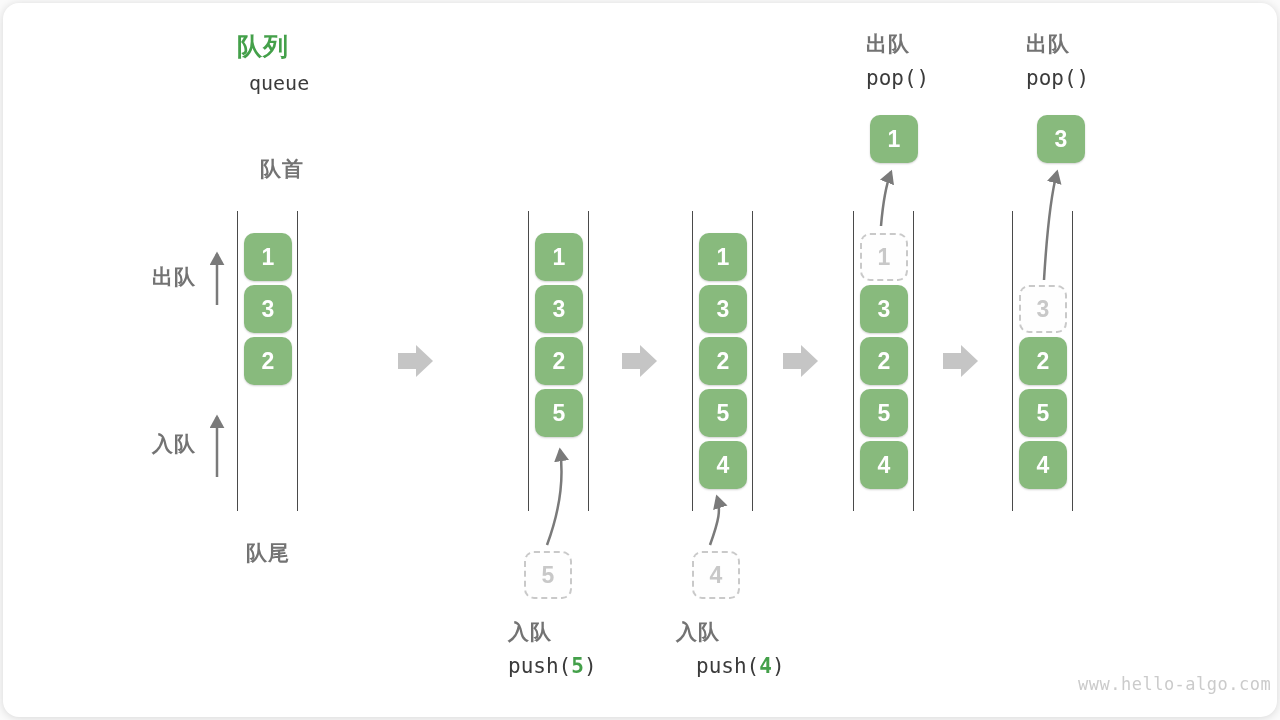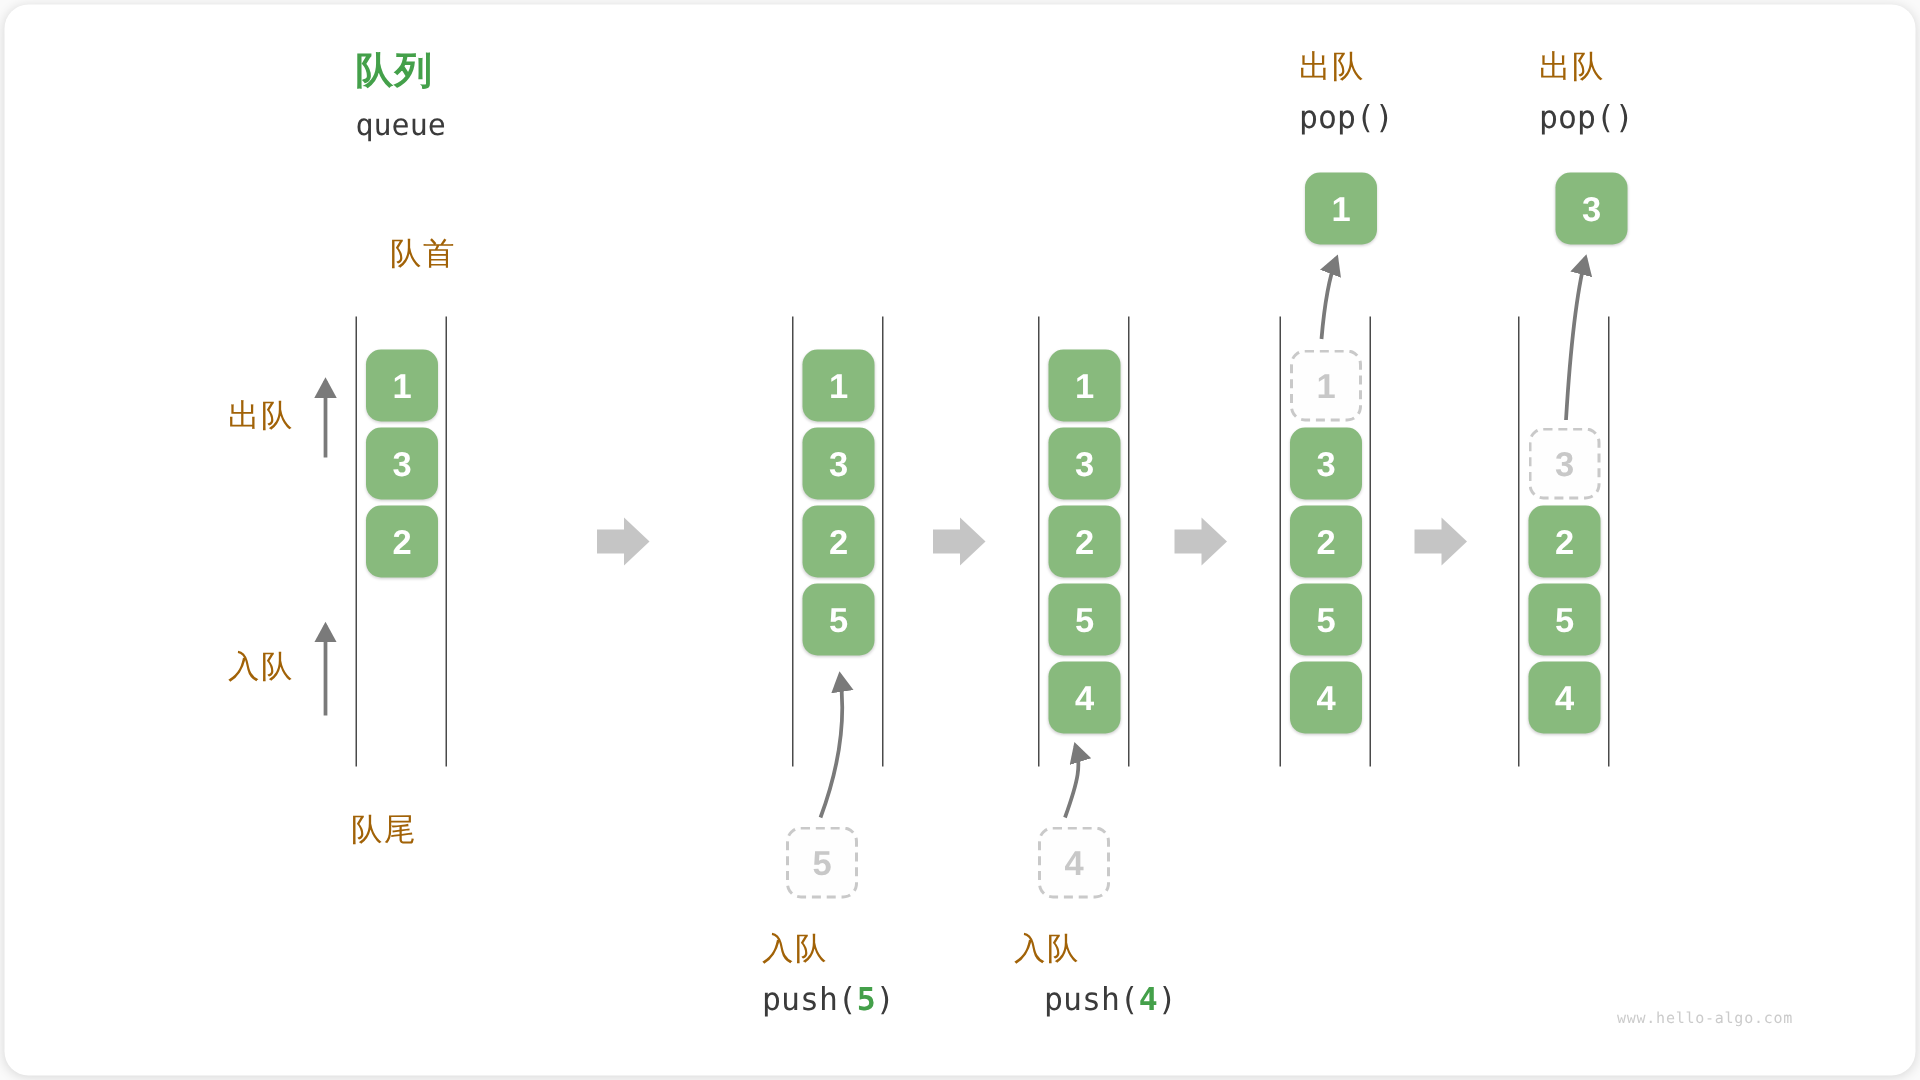--- a/index.html
+++ b/index.html
@@ -10,22 +10,22 @@
     position:relative;overflow:hidden;
   }
   .card{
     position:absolute;left:3px;top:3px;right:3px;bottom:3px;
     background:#ffffff;border-radius:16px;
     box-shadow:0 1px 8px rgba(0,0,0,0.14);
   }
   .abs{position:absolute;text-align:right;}
   
   .title-zh{font-size:25px;font-weight:700;color:#44a04a;letter-spacing:1px;}
-  .title-en{font-family:"DejaVu Sans Mono","Liberation Mono",monospace;font-size:20px;color:#3b3b3b;}
-  .zh-label{font-size:21px;font-weight:400;color:#a16207;letter-spacing:1px;}
+  .title-en{font-family:"DejaVu Sans Mono","Liberation Mono",monospace;font-size:20px;color:#3b3b3b;margin-left:12px;}
+  .zh-label{font-size:21px;font-weight:700;color:#737373;letter-spacing:1px;}
   .mono-label{font-family:"DejaVu Sans Mono","Liberation Mono",monospace;font-size:21px;color:#3b3b3b;}
   .mono-label .arg{color:#44a04a;font-weight:700;}
   
   .rails{
     position:absolute;top:211px;width:61px;height:300px;
     border-left:1.5px solid #4a4a4a;border-right:1.5px solid #4a4a4a;
     box-sizing:border-box;
   }
   
   .cell{
@@ -36,34 +36,34 @@
   .cell.green{
     background:#88ba7d;color:#ffffff;
     box-shadow:0 1px 2px rgba(0,0,0,0.18);
   }
   .cell.ghost{
     background:#fefefe;color:#c8c8c8;
     border:2px dashed #c9c9c9;
   }
   .watermark{
     font-family:"DejaVu Sans Mono","Liberation Mono",monospace;
-    font-size:10px;color:#cbcbcb;letter-spacing:0.5px;
+    font-size:17px;color:#cbcbcb;letter-spacing:0.5px;
   }
   svg.overlay{position:absolute;left:0;top:0;pointer-events:none;}
 </style>
 </head>
 <body>
 
 <div class="card"></div>
 
 <div class="abs title-zh" style="left:237px;top:30px">队列</div>
 <div class="abs title-en" style="left:237px;top:71px">queue</div>
 
 <div class="abs zh-label" style="left:260px;top:155px">队首</div>
-<div class="abs zh-label" style="left:234px;top:539px">队尾</div>
+<div class="abs zh-label" style="left:246px;top:539px">队尾</div>
 
 <div class="abs zh-label" style="left:152px;top:263px">出队</div>
 <div class="abs zh-label" style="left:152px;top:430px">入队</div>
 
 <div class="rails" style="left:237px"></div>
 <div class="rails" style="left:528px"></div>
 <div class="rails" style="left:692px"></div>
 <div class="rails" style="left:853px"></div>
 <div class="rails" style="left:1012px"></div>
 

